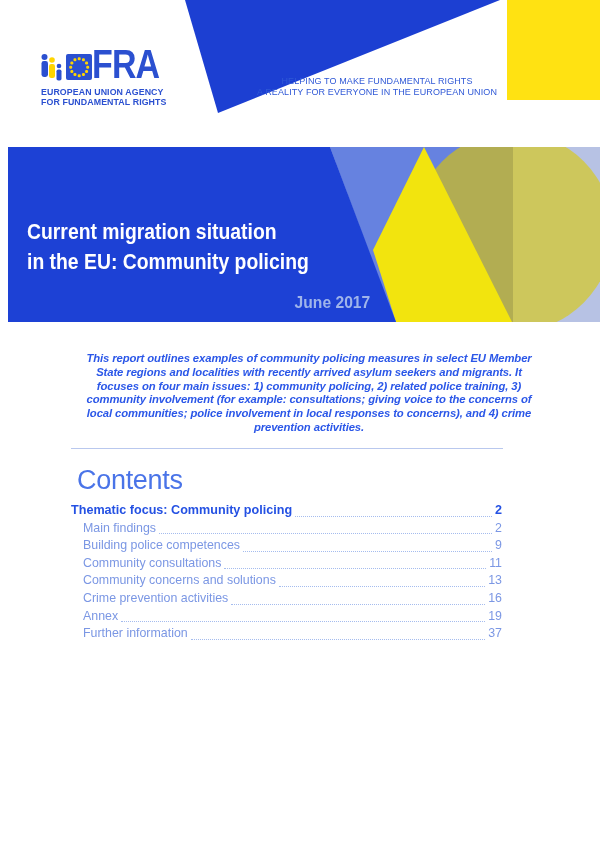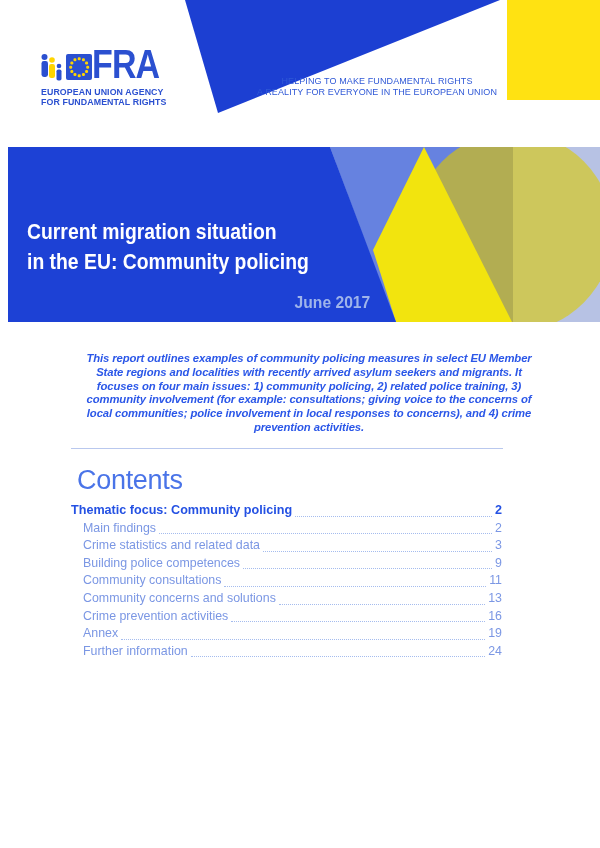--- a/index.html
+++ b/index.html
@@ -115,25 +115,20 @@
         <span class="toc-dots"></span>
         <span class="toc-page">2</span>
       </div>
 
       <div class="toc-row">
         <span class="toc-label">Main findings</span>
         <span class="toc-dots"></span>
         <span class="toc-page">2</span>
       </div>
 
-      <div class="toc-row">
-        <span class="toc-label">Crime statistics and related data</span>
-        <span class="toc-dots"></span>
-        <span class="toc-page">3</span>
-      </div>
 
 
       <div class="toc-row">
         <span class="toc-label">Building police competences</span>
         <span class="toc-dots"></span>
         <span class="toc-page">9</span>
       </div>
 
       <div class="toc-row">
         <span class="toc-label">Community consultations</span>
@@ -155,21 +150,21 @@
 
       <div class="toc-row">
         <span class="toc-label">Annex</span>
         <span class="toc-dots"></span>
         <span class="toc-page">19</span>
       </div>
 
       <div class="toc-row">
         <span class="toc-label">Further information</span>
         <span class="toc-dots"></span>
-        <span class="toc-page">24</span>
+        <span class="toc-page">37</span>
       </div>
     </div>
 
   <svg class="footer-strip" width="180" height="17" viewBox="0 0 180 17">
     <polygon points="4,16 11,2 18,16" fill="#FFE400" opacity=".28"></polygon>
     <circle cx="32" cy="9" r="8" fill="#FFE400" opacity=".32"></circle>
     <polygon points="32,16 40,2 48,16" fill="#FFE400" opacity=".4"></polygon>
     <circle cx="55" cy="9" r="8" fill="#FFE400" opacity=".5"></circle>
     <polygon points="54,16 62,2 70,16" fill="#FFE400" opacity=".55"></polygon>
     <circle cx="76" cy="9" r="8" fill="#FFE400" opacity=".62"></circle>

